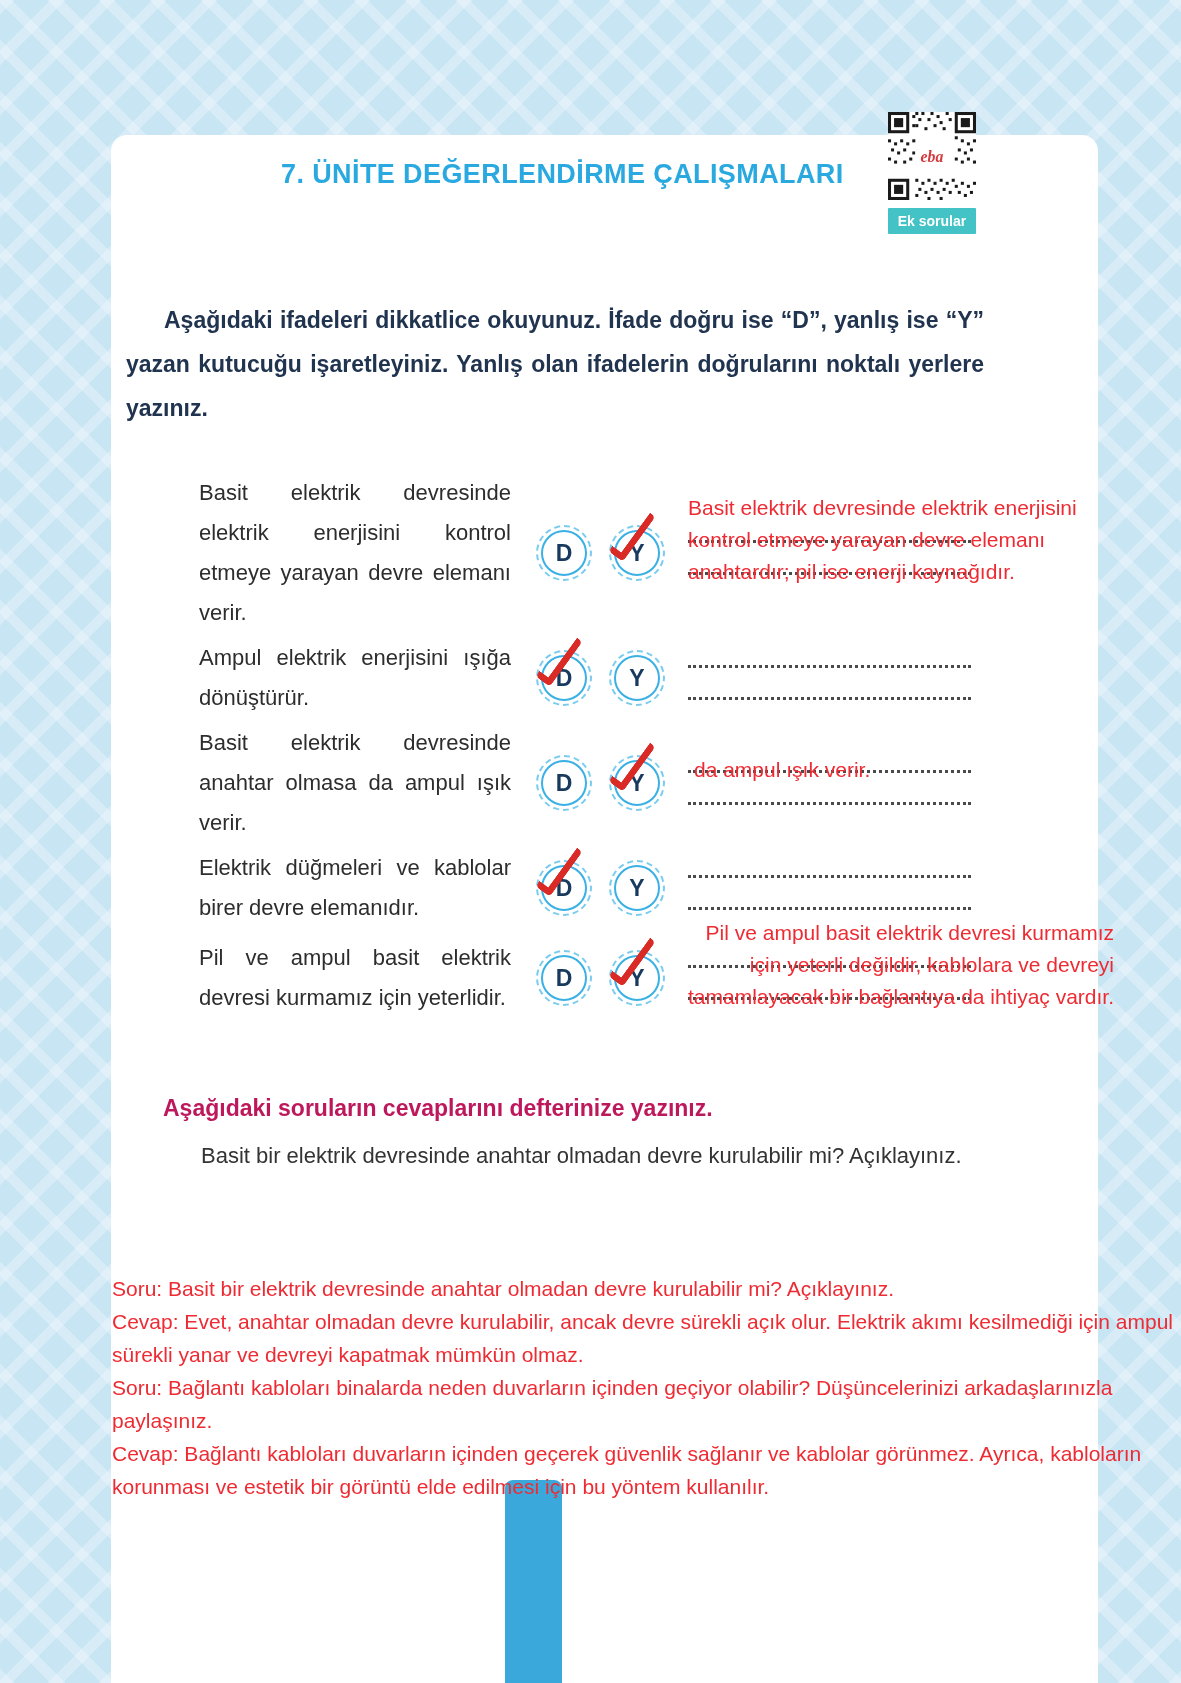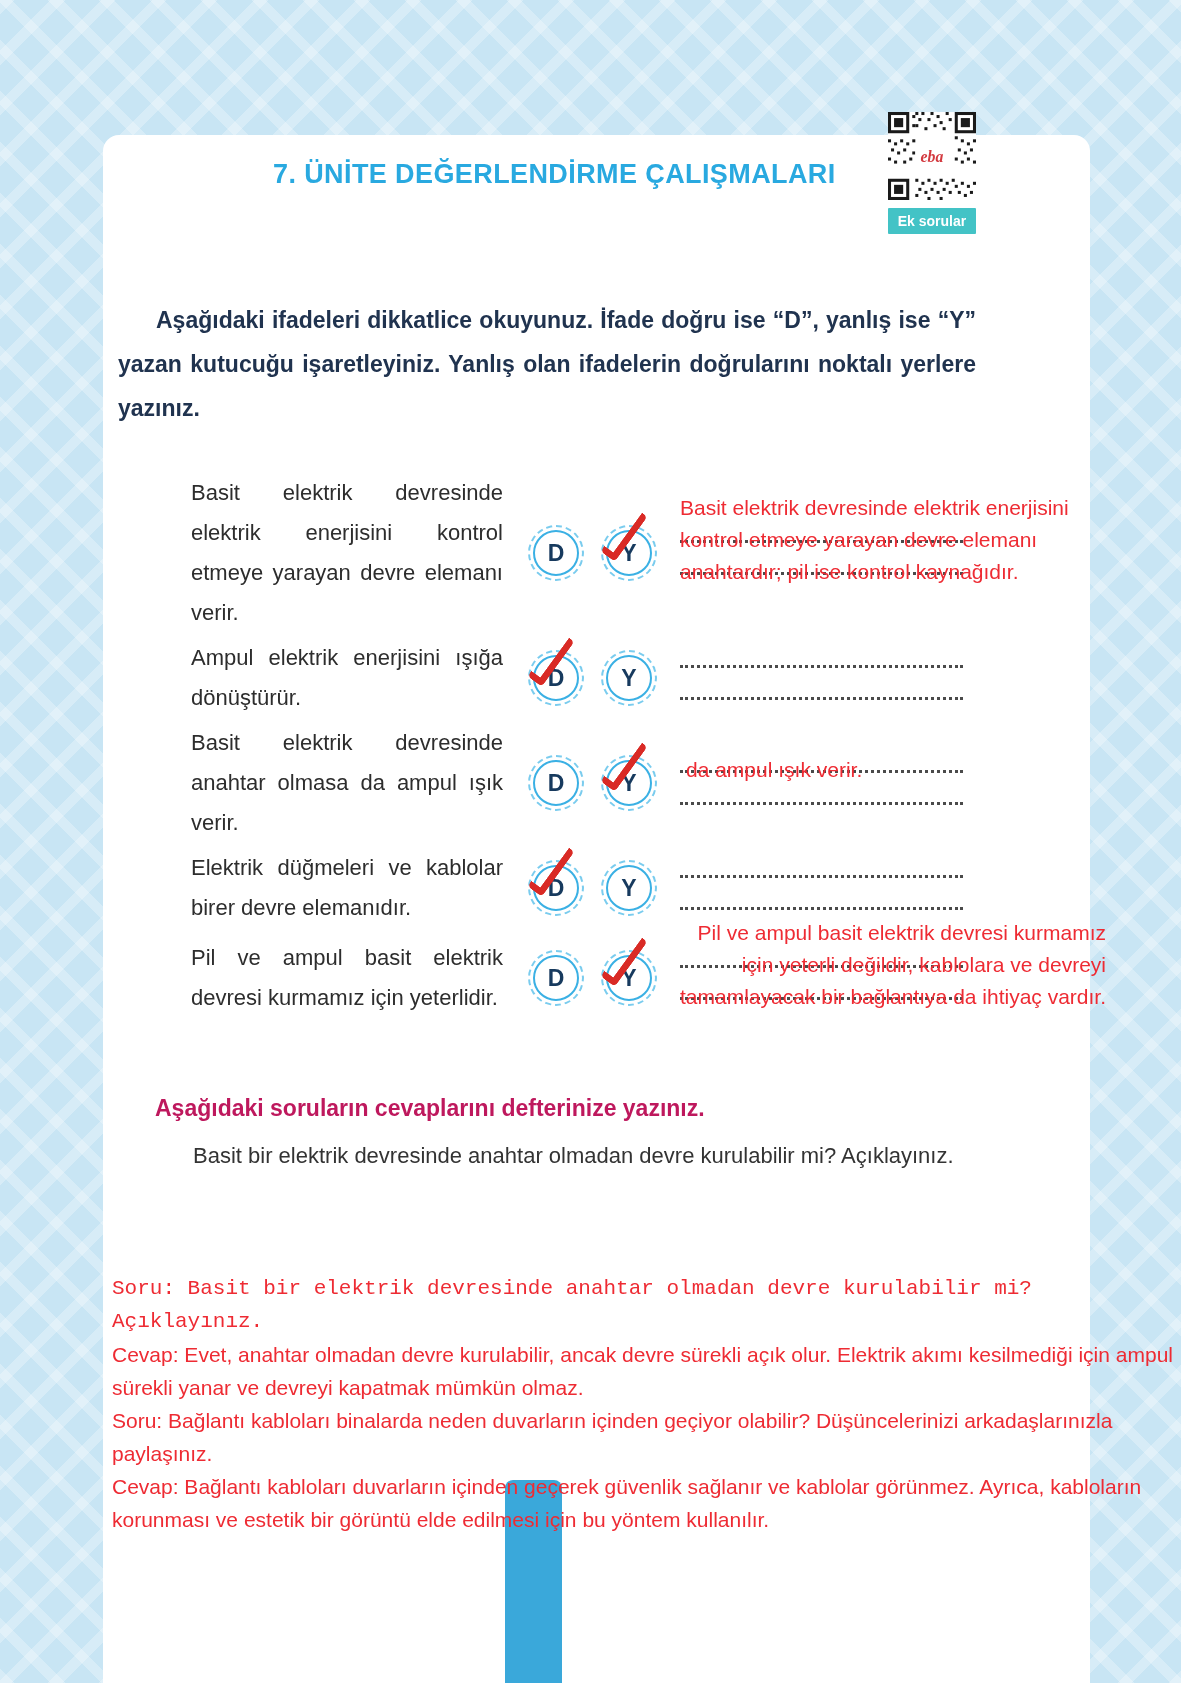--- a/index.html
+++ b/index.html
@@ -8,21 +8,21 @@
 
   .sheet {
     position:relative; width:1181px; height:1683px; overflow:hidden;
     background:
       repeating-linear-gradient(45deg,  rgba(255,255,255,.28) 0 10px, rgba(255,255,255,0) 10px 36px),
       repeating-linear-gradient(135deg, rgba(255,255,255,.28) 0 10px, rgba(255,255,255,0) 10px 36px),
       #c8e5f4;
   }
 
   .card {
-    position:absolute; left:103px; top:135px; width:987px; height:1548px;
+    position:absolute; left:111px; top:135px; width:987px; height:1548px;
     background:#ffffff; border-radius:16px 16px 0 0;
   }
 
   .title {
     position:absolute; left:170px; top:24px;
     font-size:27px; font-weight:bold; color:#29a9e0; letter-spacing:.4px;
   }
 
   .qr { position:absolute; left:888px; top:112px; width:88px; height:88px; z-index:3; }
   .ek {
@@ -86,21 +86,21 @@
   .blue-tab {
     position:absolute; left:505px; top:1480px; width:57px; height:203px;
     background:#3aa8da; border-radius:8px 8px 0 0; z-index:1;
   }
 
   .red-block {
     position:absolute; left:112px; top:1272px; width:1066px; z-index:2;
     color:#ee2b33; font-size:21px; line-height:33px;
   }
   .red-block p { margin:0; }
-  .rb-a1q { margin-bottom:33px;font-family:Liberation Mono, monospace; }
+  .rb-a1q { margin-bottom:33px; }
   .rb-a2q { margin-bottom:32px; }
 
   .qr text { font-family:"Liberation Serif", serif; font-style:italic; font-weight:bold; }
 </style>
 </head>
 <body>
 
 <div class="sheet">
 
   <div class="card">
@@ -122,21 +122,21 @@
             <span class="badge">Y</span>
             <span class="check"></span>
           </span>
         </div>
         <div class="answer-area">
           <div class="dots dots1"></div>
           <div class="dots dots2"></div>
           <div class="note note-1">
             <div>Basit elektrik devresinde elektrik enerjisini</div>
             <div>kontrol etmeye yarayan devre elemanı</div>
-            <div>anahtardır; pil ise kontrol kaynağıdır.</div>
+            <div>anahtardır; pil ise enerji kaynağıdır.</div>
           </div>
         </div>
       </div>
 
       <div class="row row-2">
         <p class="stmt">Ampul elektrik enerjisini ışığa dönüştürür.</p>
         <div class="badges">
           <span class="badge-wrap checked">
             <span class="badge">D</span>
             <span class="check"></span>

